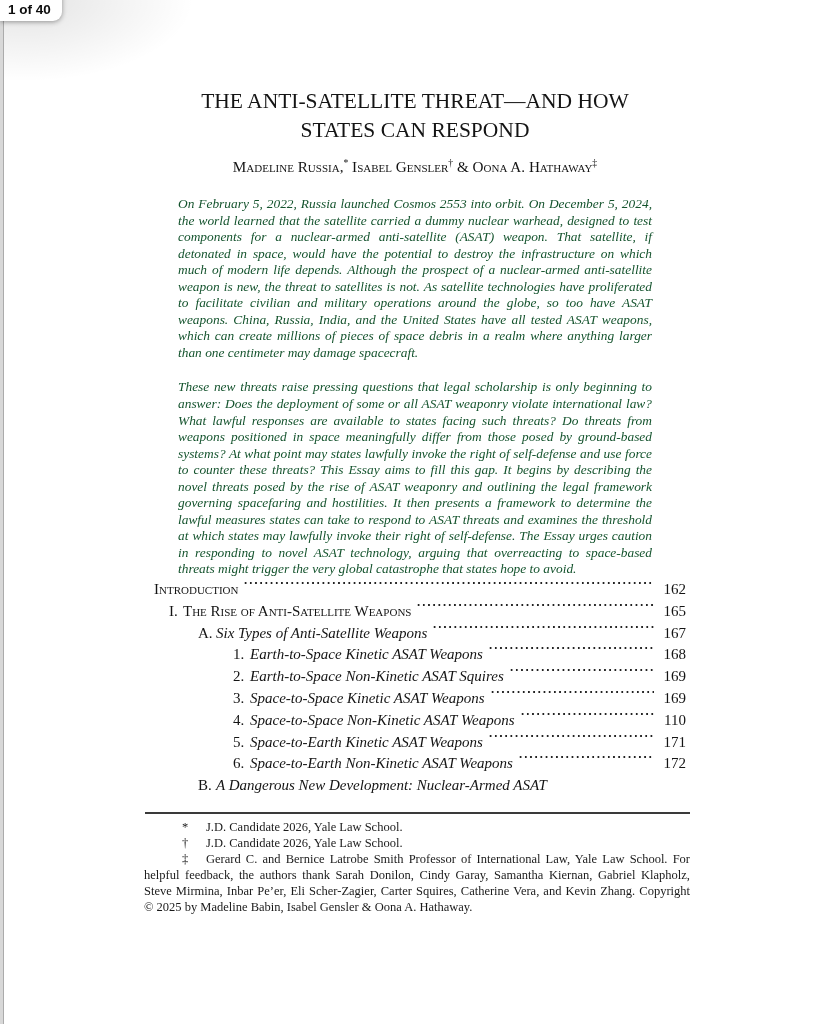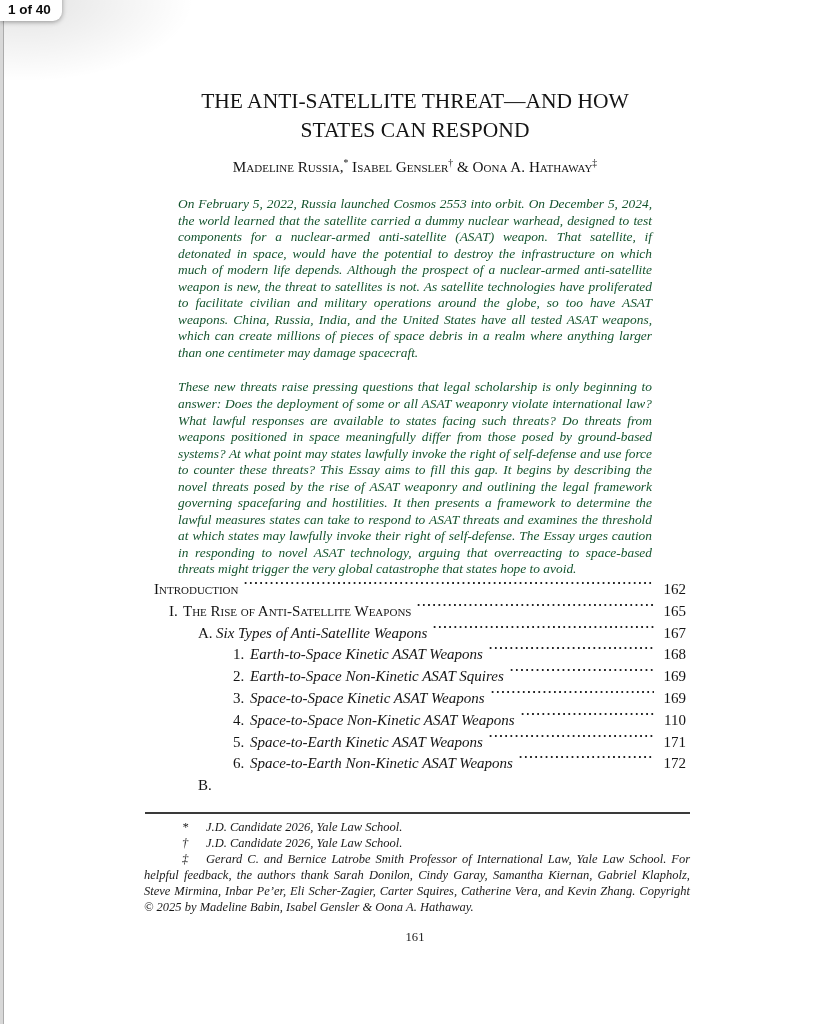--- a/index.html
+++ b/index.html
@@ -53,21 +53,21 @@
     flex:1 1 auto;min-width:10px;height:4px;margin:0 2px 0 5px;
     background-image:radial-gradient(circle, #222 1px, transparent 1.4px);
     background-size:5.2px 4px;background-repeat:repeat-x;background-position:left bottom;
   }
   .toc-page{flex:none;width:30px;text-align:right;}
   
   .fn-rule{position:absolute;top:812px;left:1px;width:545px;height:2px;background:#3a3a3a;}
   .footnotes{position:absolute;top:819px;left:0;width:546px;}
   .footnotes p{
     margin:0;font-size:12.5px;line-height:16.1px;text-indent:38px;
-    text-align:justify;color:#1a1a1a;font-style:italic;
+    text-align:justify;color:#1a1a1a;
   }
   .fn-sym{display:inline-block;width:24px;text-indent:0;}
   .folio{
     position:absolute;top:930px;left:0;width:100%;text-align:center;
     font-size:12.6px;color:#1a1a1a;
   }
 </style>
 </head>
 <body>
 
@@ -145,33 +145,33 @@
         <span class="toc-page">171</span>
       </div>
       <div class="toc-row lvl3">
         <span class="toc-marker">6.</span>
         <span class="toc-text it">Space-to-Earth Non-Kinetic ASAT Weapons</span>
         <span class="leader"></span>
         <span class="toc-page">172</span>
       </div>
       <div class="toc-row lvl2">
         <span class="toc-marker">B.</span>
+        <span class="toc-text it">A Dangerous New Development: Nuclear-Armed ASAT</span>
       </div>
     </div>
 
     <div class="fn-rule"></div>
 
     <div class="footnotes">
       <p>
         <span class="fn-sym">*</span><span>J.D. Candidate 2026, Yale Law School.</span>
       </p>
       <p>
         <span class="fn-sym">†</span><span>J.D. Candidate 2026, Yale Law School.</span>
       </p>
       <p>
         <span class="fn-sym">‡</span><span>Gerard C. and Bernice Latrobe Smith Professor of International Law, Yale Law School. For helpful feedback, the authors thank Sarah Donilon, Cindy Garay, Samantha Kiernan, Gabriel Klapholz, Steve Mirmina, Inbar Pe’er, Eli Scher-Zagier, Carter Squires, Catherine Vera, and Kevin Zhang. Copyright © 2025 by Madeline Babin, Isabel Gensler &amp; Oona A. Hathaway.</span>
       </p>
     </div>
 
-    <div class="folio">161</div>
 
   </div>
 </div>
 
 </body></html>

